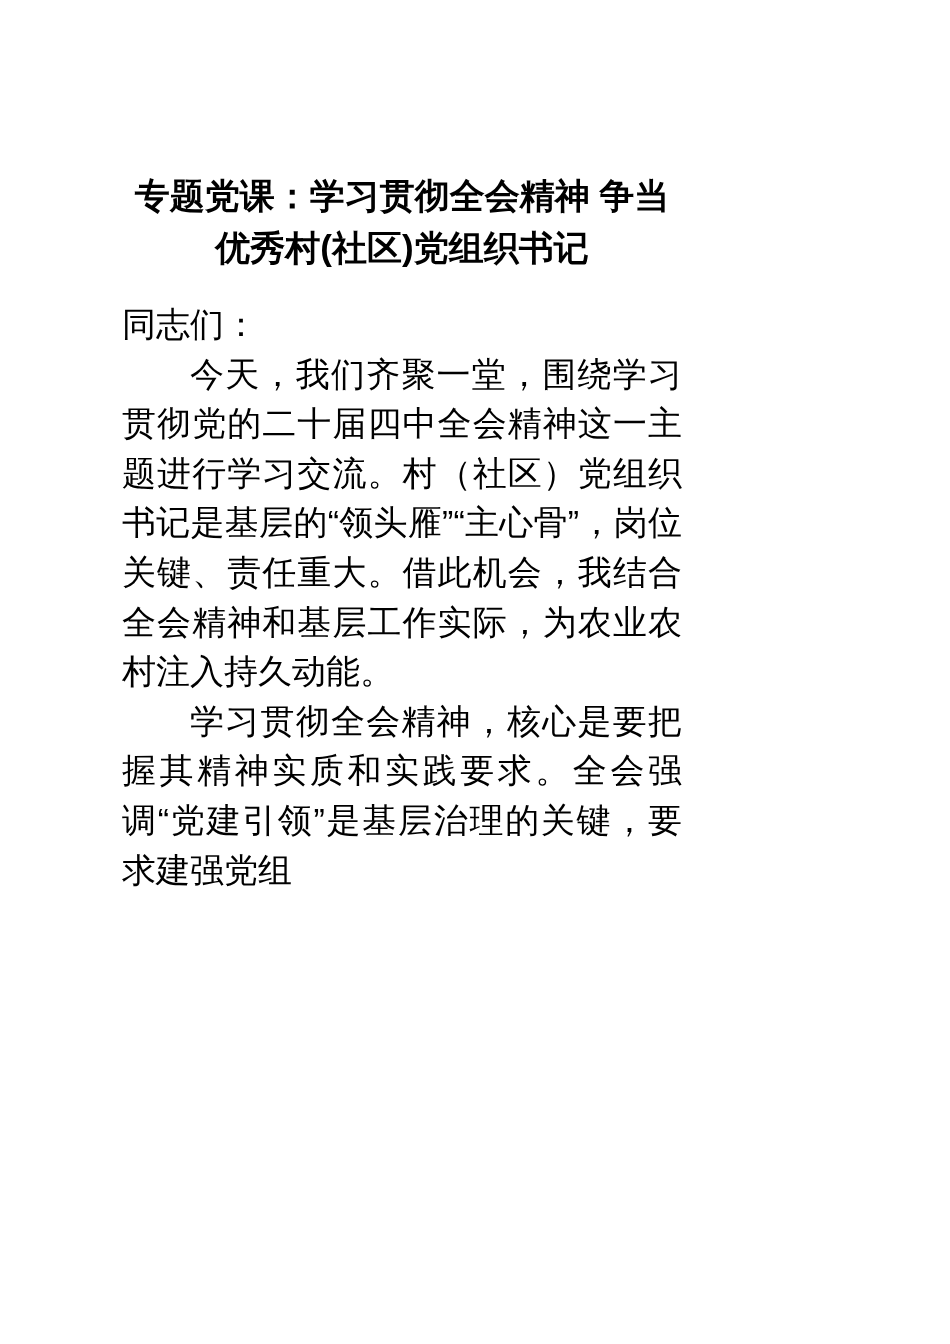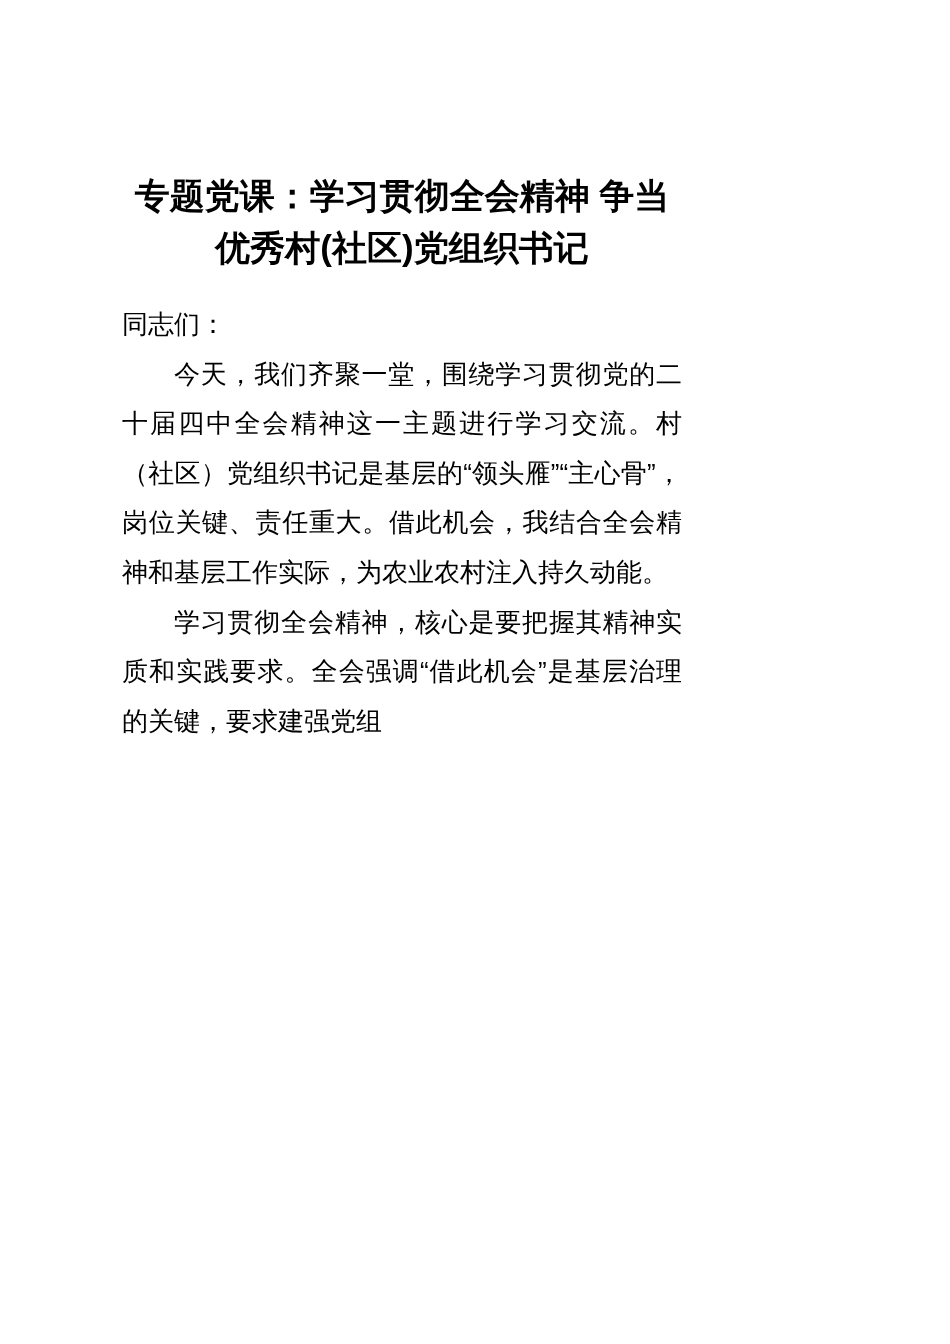--- a/index.html
+++ b/index.html
@@ -22,21 +22,21 @@
     font-size: 35px;
     font-weight: 700;
     line-height: 52px;
     text-align: center;
     color: #000000;
   }
   .content {
     margin-top: 26px;
   }
   .para {
-    font-size: 26px;
+    font-size: 34px;
     line-height: 49.6px;
     text-align: justify;
     color: #000000;
   }
   .para.indent {
     text-indent: 2em;
   }
 </style>
 </head>
 <body>
@@ -44,15 +44,15 @@
 <div class="page">
   <h1 class="doc-title">专题党课：学习贯彻全会精神 争当优秀村(社区)党组织书记</h1>
 
   <div class="content">
     <p class="para">同志们：</p>
 
     <p class="para indent">今天，我们齐聚一堂，围绕学习贯彻党的二十届四中全会精神这一主题进行学习交流。村（社区）党组织书记是基层的“领头雁”“主心骨”，岗位关键、责任重大。借此机会，我结合全会精神和基层工作实际，为农业农村注入持久动能。</p>
 
 
 
-    <p class="para indent">学习贯彻全会精神，核心是要把握其精神实质和实践要求。全会强调“借此机会”是基层治理的关键，要求建强党组</p>
+    <p class="para indent">学习贯彻全会精神，核心是要把握其精神实质和实践要求。全会强调“党建引领”是基层治理的关键，要求建强党组</p>
   </div>
 </div>
 
 </body></html>

